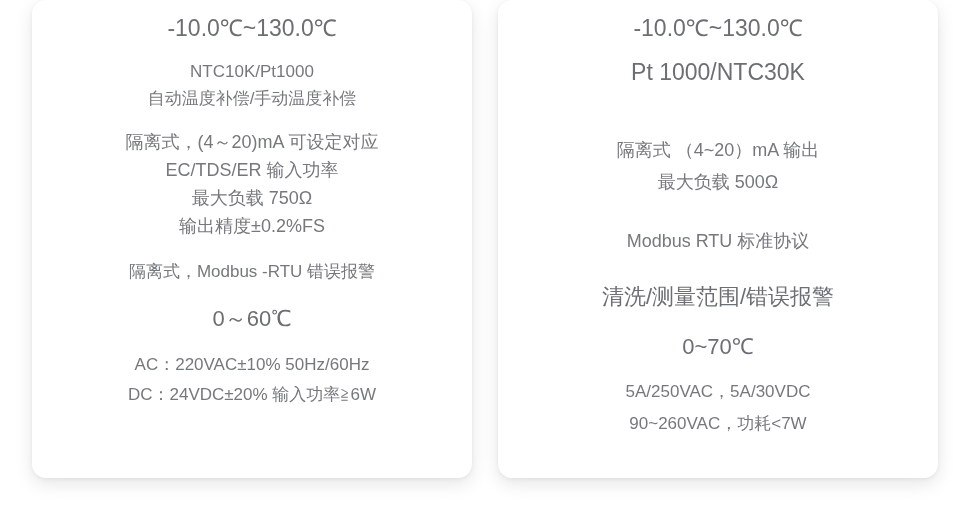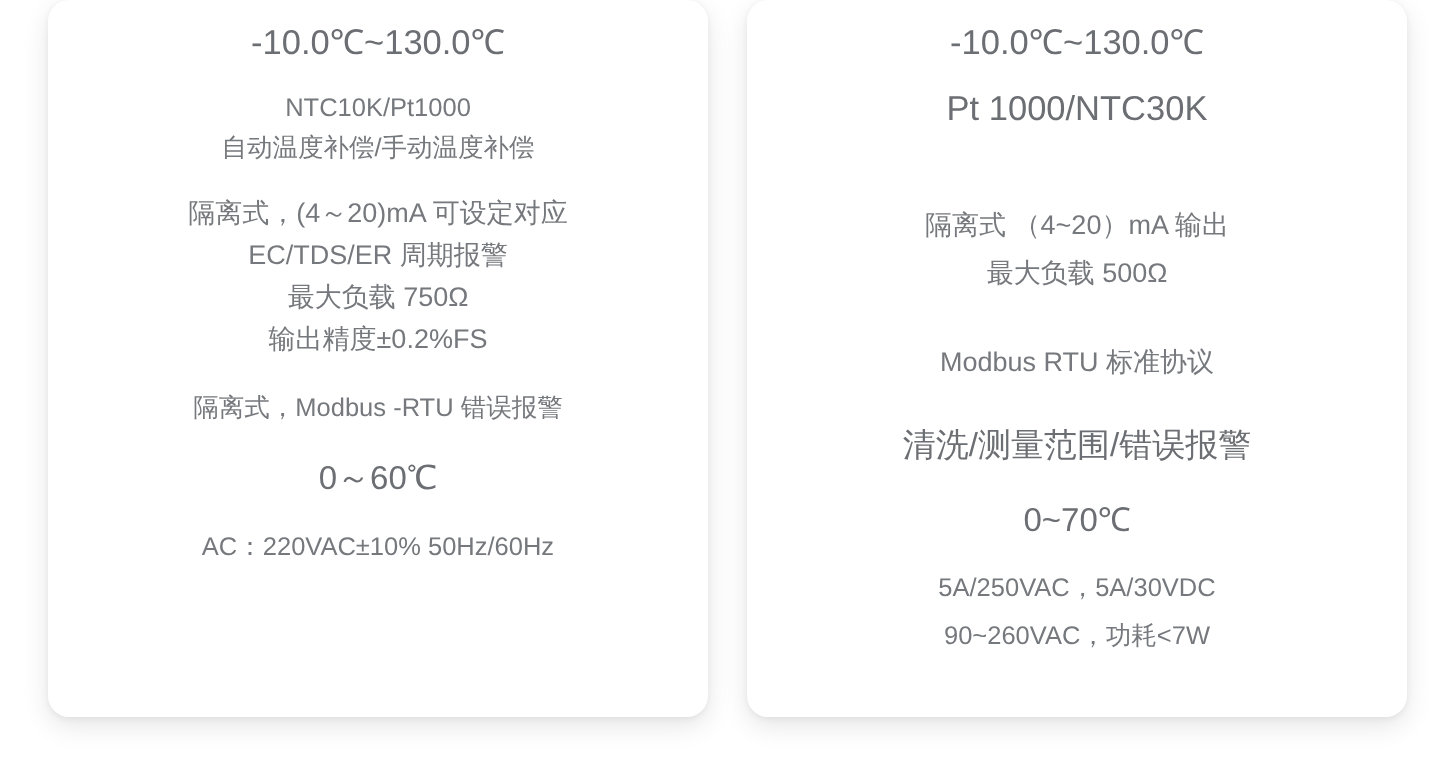--- a/index.html
+++ b/index.html
@@ -106,36 +106,37 @@
       <span class="line">-10.0℃~130.0℃</span>
     </div>
 
     <div class="group l-g2">
       <span class="line">NTC10K/Pt1000</span>
       <span class="line">自动温度补偿/手动温度补偿</span>
     </div>
 
     <div class="group l-g3">
       <span class="line">隔离式，(4～20)mA 可设定对应</span>
-      <span class="line">EC/TDS/ER 周期报警</span>
+      <span class="line">EC/TDS/ER 输入功率</span>
       <span class="line">最大负载 750Ω</span>
       <span class="line">输出精度±0.2%FS</span>
     </div>
 
     <div class="group l-g4">
       <span class="line">隔离式，Modbus -RTU 错误报警</span>
     </div>
 
 
     <div class="group l-g6">
       <span class="line">0～60℃</span>
     </div>
 
     <div class="group l-g7">
       <span class="line">AC：220VAC±10% 50Hz/60Hz</span>
+      <span class="line">DC：24VDC±20% 输入功率≧6W</span>
     </div>
 
   </div>
 
   <div class="card right">
 
     <div class="group r-g1">
       <span class="line">-10.0℃~130.0℃</span>
     </div>
 

